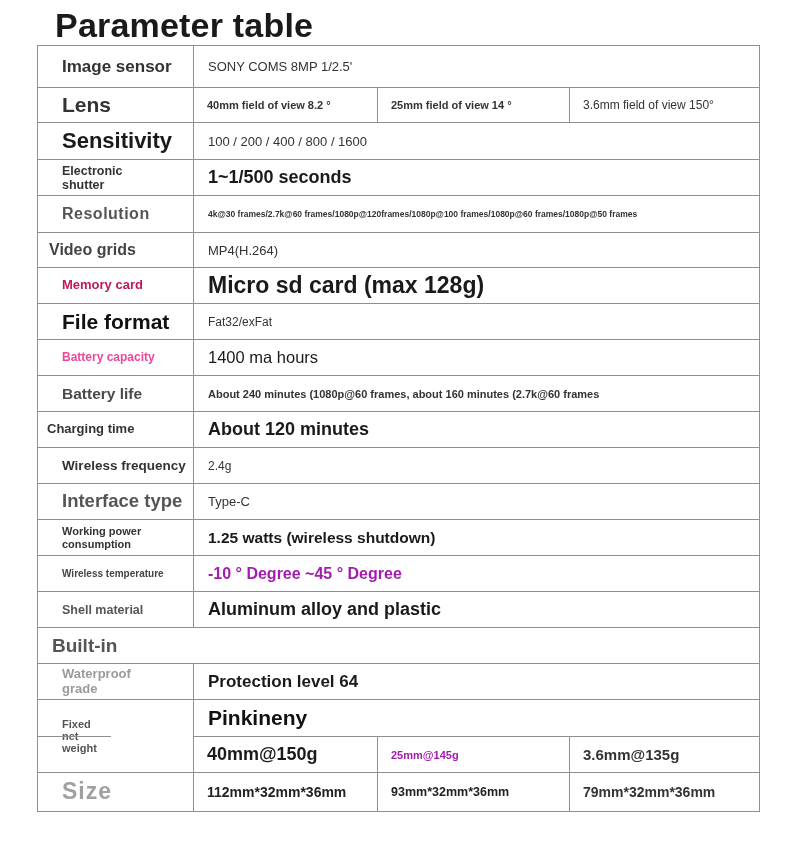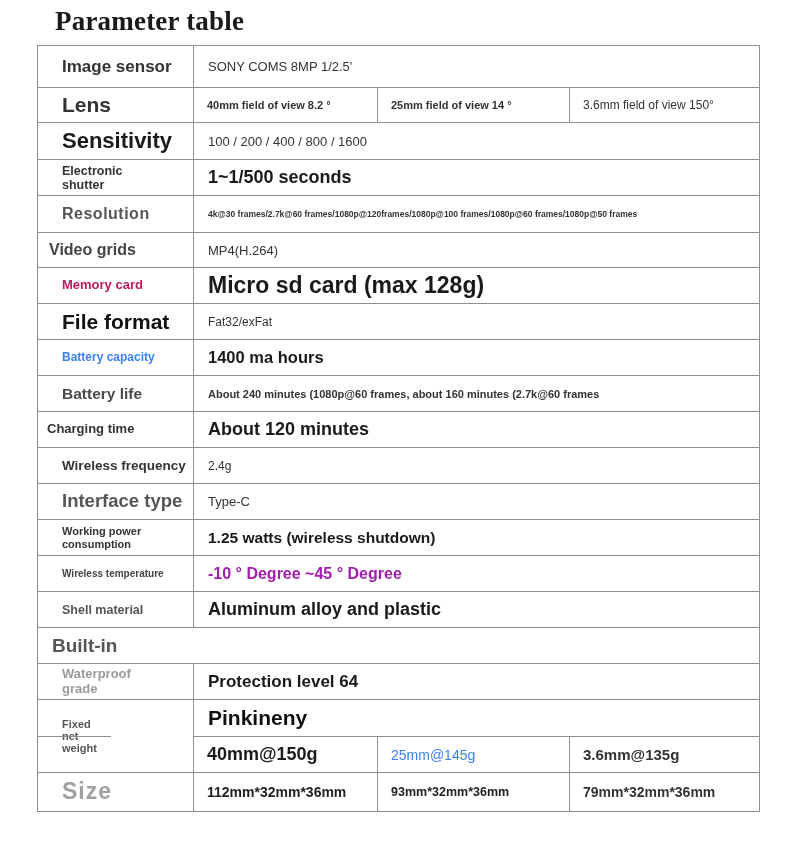--- a/index.html
+++ b/index.html
@@ -7,23 +7,22 @@
   body {
     width: 800px; height: 848px;
     font-family: "Liberation Sans", sans-serif;
     position: relative;
     color: #222;
   }
   .page { position: relative; width: 800px; height: 848px; background: #fff; overflow: hidden; }
 
   .title {
     position: absolute; left: 55px; top: 6px;
-    font-size: 27px; font-weight: 800; color: #1a1a1a;
+    font-size: 34px; font-weight: 800; color: #1a1a1a;
     letter-spacing: 0.2px;
-    font-family: Liberation Serif, serif;
   }
 
   .spec-table {
     position: absolute; left: 37px; top: 45px; width: 723px;
     border: 1px solid #8f8f8f;
     background: #fff;
   }
   .row { display: flex; border-bottom: 1px solid #8f8f8f; }
   .row.last { border-bottom: none; }
 
@@ -53,21 +52,21 @@
 
   
   .lbl-imgsensor   { font-size: 17px; font-weight: 700; color: #333; }
   .lbl-lens        { font-size: 21px; font-weight: 700; color: #333; }
   .lbl-sens        { font-size: 22px; font-weight: 700; color: #1a1a1a; }
   .lbl-eshutter    { font-size: 12.5px; font-weight: 700; color: #333; }
   .lbl-res         { font-size: 16px; font-weight: 600; color: #555; letter-spacing: .5px; }
   .lbl-video       { font-size: 16px; font-weight: 700; color: #444; padding-left: 11px; }
   .lbl-memcard     { font-size: 13px; font-weight: 700; color: #be185d; }
   .lbl-fileformat  { font-size: 21px; font-weight: 700; color: #111; }
-  .lbl-battcap     { font-size: 12px; font-weight: 700; color: #3b82f6; }
+  .lbl-battcap     { font-size: 12px; font-weight: 700; color: #ec4899; }
   .lbl-battlife    { font-size: 15.5px; font-weight: 700; color: #4a4a4a; }
   .lbl-charge      { font-size: 13px; font-weight: 700; color: #333; padding-left: 9px; }
   .lbl-wifi        { font-size: 13.5px; font-weight: 700; color: #333; }
   .lbl-iface       { font-size: 18.5px; font-weight: 700; color: #555; }
   .lbl-wpower      { font-size: 11px; font-weight: 700; color: #333; }
   .lbl-wtemp       { font-size: 10px; font-weight: 700; color: #444; }
   .lbl-shell       { font-size: 12.5px; font-weight: 600; color: #555; }
   .lbl-vibra       { font-size: 12px; font-weight: 700; color: #444; }
   .lbl-water       { font-size: 13px; font-weight: 600; color: #9a9a9a; }
   .lbl-fnw         { font-size: 11px; font-weight: 600; color: #555; position: relative; }
@@ -79,29 +78,29 @@
   }
 
   
   .val-reg13  { font-size: 13px;   font-weight: 400; color: #333; }
   .val-reg12  { font-size: 12px;   font-weight: 400; color: #333; }
   .val-lens   { font-size: 11px;   font-weight: 700; color: #333; }
   .val-lens3  { font-size: 12px;   font-weight: 400; color: #333; }
   .val-big18  { font-size: 18px;   font-weight: 700; color: #1a1a1a; }
   .val-tiny   { font-size: 8.5px;  font-weight: 600; color: #333; }
   .val-big19  { font-size: 23px;   font-weight: 700; color: #1a1a1a; }
-  .val-big16  { font-size: 16.5px; font-weight: 700; color: #1a1a1a; }
+  .val-big16  { font-size: 16.5px; font-weight: 400; color: #1a1a1a; }
   .val-bold11 { font-size: 11px;   font-weight: 700; color: #333; }
   .val-bold15 { font-size: 15.5px; font-weight: 700; color: #1a1a1a; }
   .val-bold14 { font-size: 16px; font-weight: 700; color: #a21caf; }
   .val-gray19 { font-size: 19px;   font-weight: 700; color: #555; }
   .val-bold17 { font-size: 17px;   font-weight: 700; color: #1a1a1a; }
   .val-brand  { font-size: 21px;   font-weight: 700; color: #111; }
   .val-w1     { font-size: 18px;   font-weight: 700; color: #1a1a1a; }
-  .val-w2     { font-size: 14px;   font-weight: 400; color: #3b82f6; }
+  .val-w2     { font-size: 11px;   font-weight: 700; color: #a21caf; }
   .val-w3     { font-size: 15px;   font-weight: 700; color: #333; }
   .val-s1     { font-size: 14px;   font-weight: 700; color: #222; }
   .val-s2     { font-size: 12.5px; font-weight: 700; color: #222; }
   .val-s3     { font-size: 14px;   font-weight: 700; color: #333; }
 
   .group-right { flex: 1; display: flex; flex-direction: column; }
   .sub-row { display: flex; width: 100%; }
   .sub-border { border-bottom: 1px solid #8f8f8f; }
 </style>
 </head>

